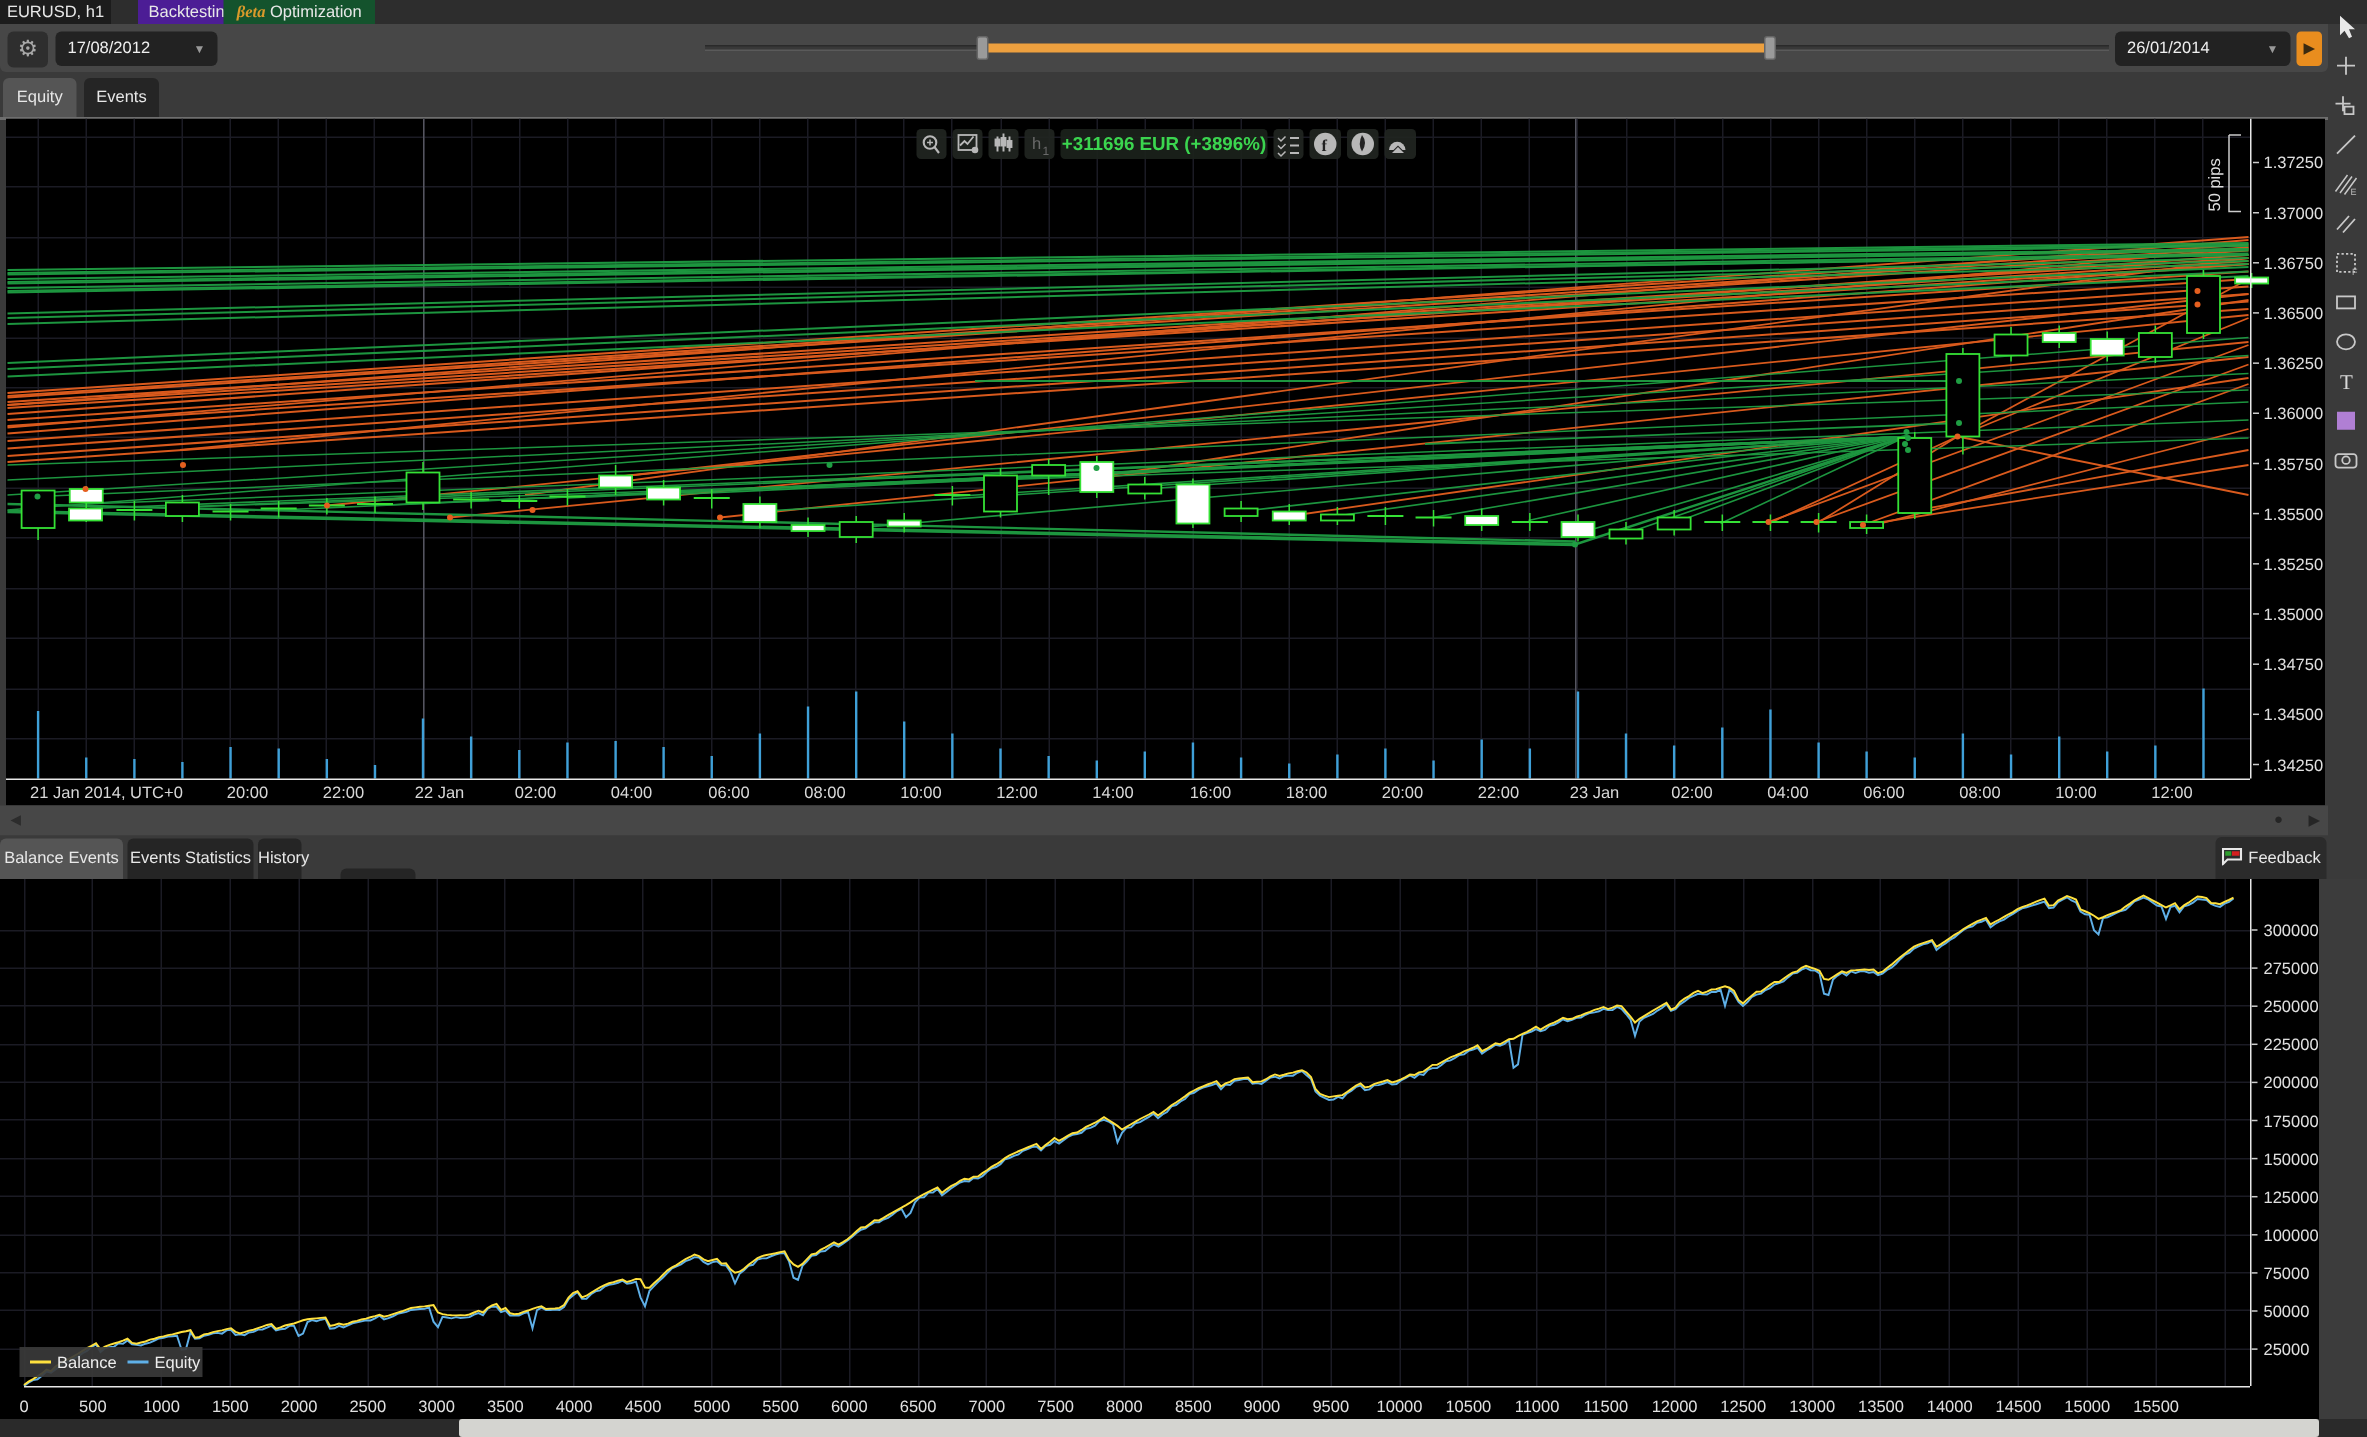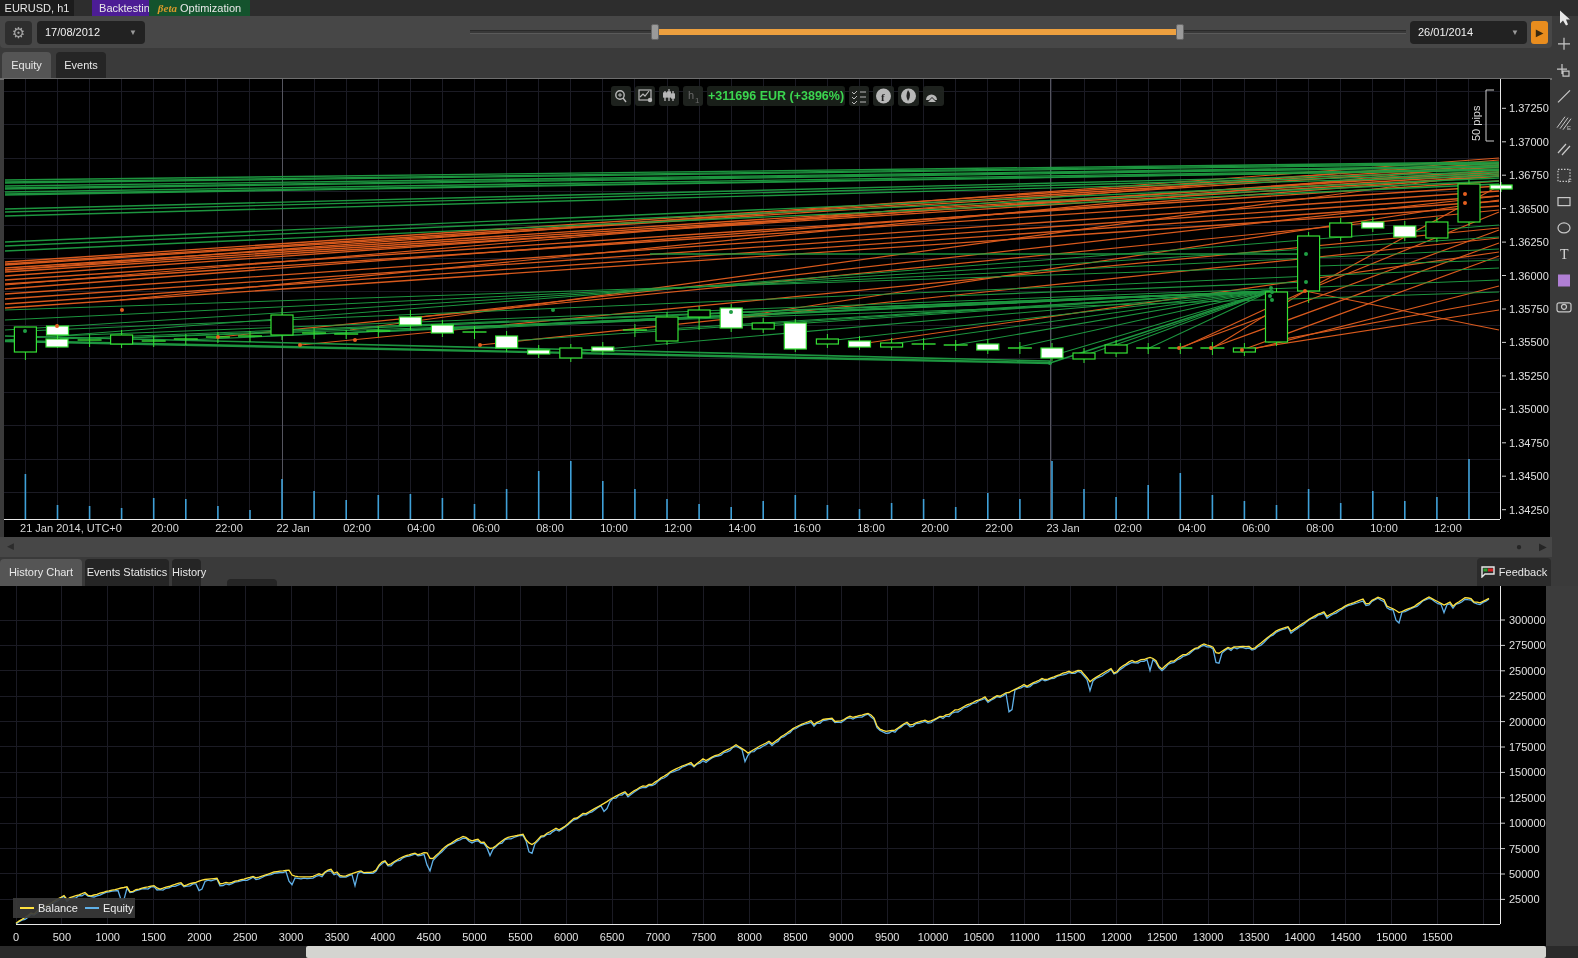--- a/index.html
+++ b/index.html
@@ -366,21 +366,21 @@
     <g transform="translate(14 306.8)" stroke="#c8c8c8" fill="none" stroke-width="1.2">
       <rect x="-7" y="-4" width="14" height="9" rx="2"></rect>
       <circle cx="0" cy="0" r="2.5"></circle>
     </g>
   </svg>
 <div class="abs" style="left:0;top:537px;width:1552px;height:20px;background:#474747"></div>
 <div class="abs" style="left:7px;top:541px;color:#2c2c2c;font-size:9px">◀</div>
 <div class="abs" style="left:1516px;top:541px;color:#252525;font-size:10px">●</div>
 <div class="abs" style="left:1539px;top:541px;color:#252525;font-size:10px">▶</div>
 <div class="abs" style="left:0;top:557px;width:1578px;height:29px;background:#3a3a3a"></div>
-<div class="tab" style="left:0;top:559px;width:82px;height:27px;line-height:27px;background:#555;border-radius:4px 4px 0 0">History Chart</div>
+<div class="tab" style="left:0;top:559px;width:82px;height:27px;line-height:27px;background:#555;border-radius:4px 4px 0 0">Balance Events</div>
 <div class="tab" style="left:85px;top:559px;width:84px;height:27px;line-height:27px;background:#252525;border-radius:4px 4px 0 0">Events Statistics</div>
 <div class="tab" style="left:172px;top:559px;width:29px;height:27px;line-height:27px;background:#252525;border-radius:4px 4px 0 0">History</div>
 <div class="tab" style="left:227px;top:579px;width:50px;height:27px;line-height:27px;background:#252525;border-radius:4px 4px 0 0">Log</div>
 <div class="tab" style="left:1477px;top:558px;width:74px;height:32px;line-height:28px;background:#2b2b2b;border-radius:4px 4px 0 0"><svg width="15" height="12" viewBox="0 0 15 12" style="vertical-align:-2px">
       <path d="M1 1h12v7h-9l-3 3z" fill="none" stroke="#e8e8e8" stroke-width="1.4"></path>
       <rect x="2.5" y="2.5" width="4" height="3" fill="#2e9e2e"></rect>
       <rect x="7" y="2.5" width="5" height="3" fill="#d42020"></rect>
     </svg> Feedback</div>
 <svg width="1546" height="360" viewBox="0 0 1546 360" style="position:absolute;left:0;top:586px">
     <rect width="1546" height="360" fill="#000"></rect>

